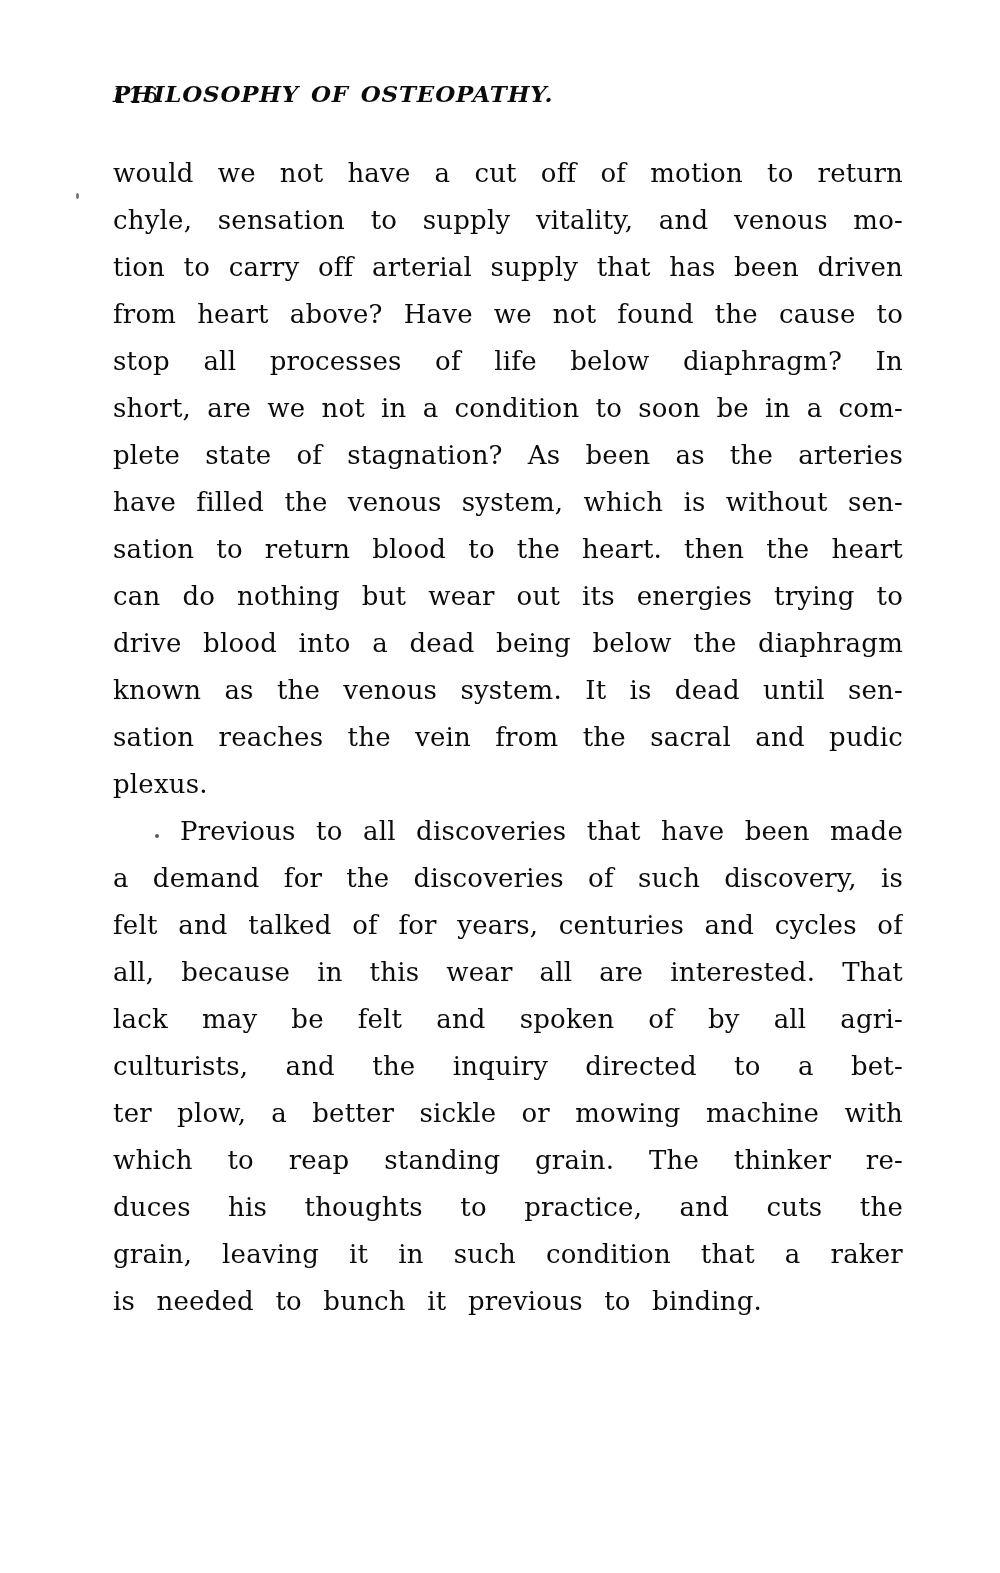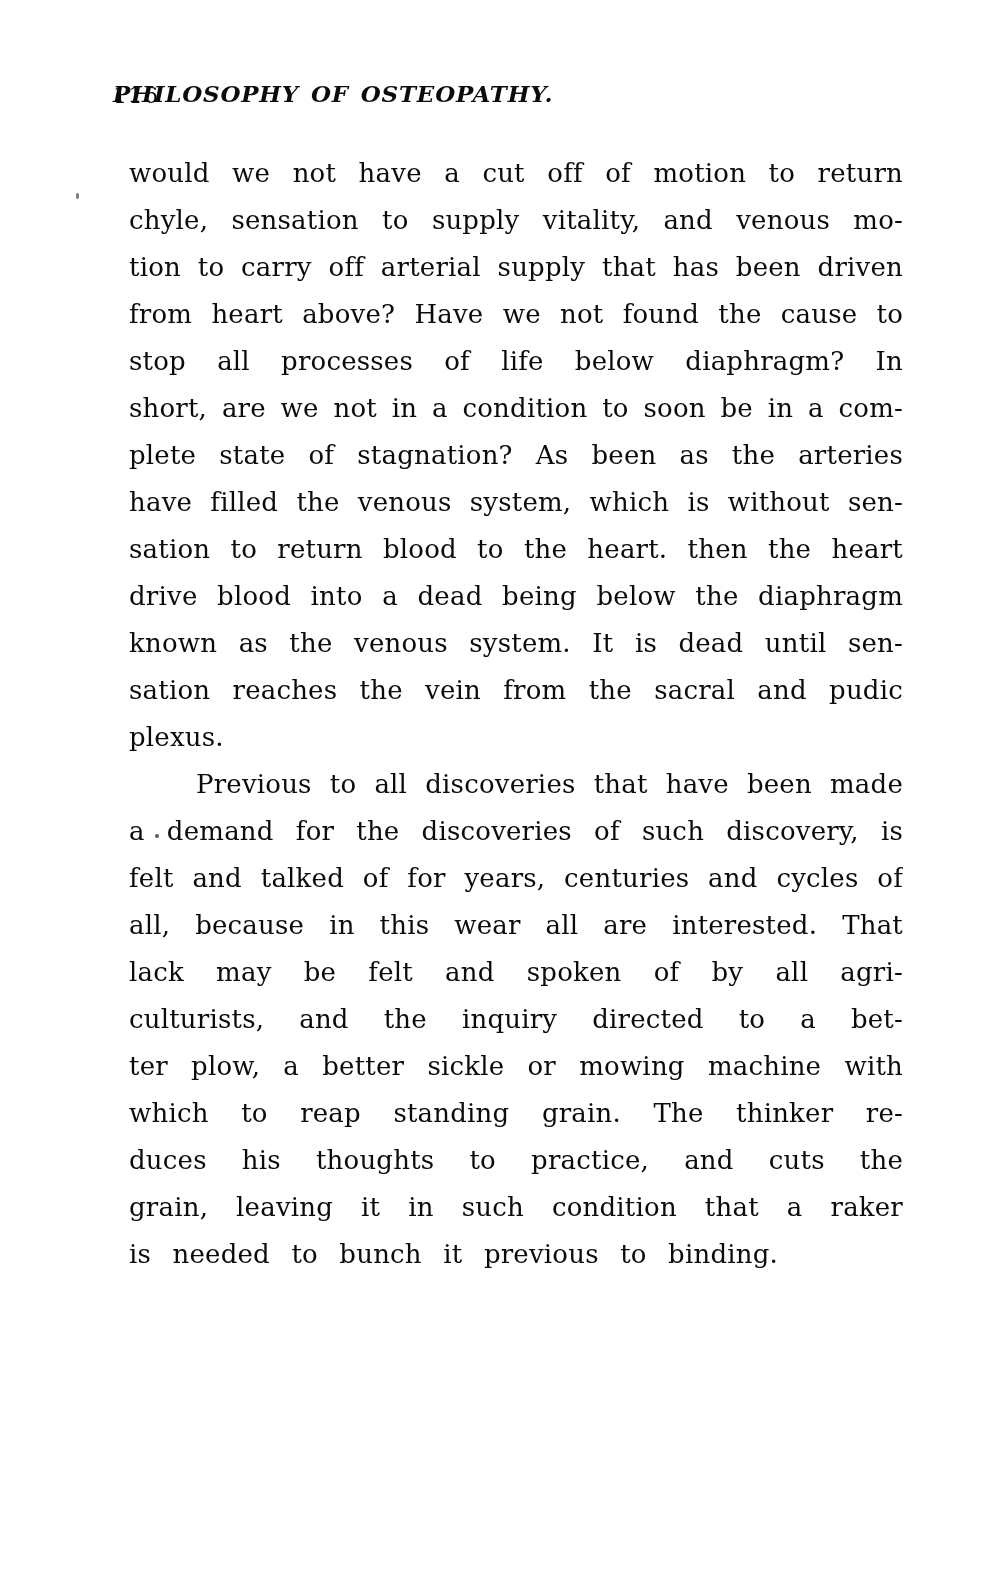--- a/index.html
+++ b/index.html
@@ -45,21 +45,20 @@
     width: 790px;
     font-size: 26px;
     line-height: 47px;
     letter-spacing: 0.2px;
   }
   .line {
     height: 47px;
     overflow: hidden;
     text-align: justify;
     text-align-last: justify;
-    margin-left: 16px;
   }
   .line::after { content: ""; display: inline-block; width: 100%; }
   .line.noj { text-align: left; text-align-last: left; }
   .line.noj::after { content: none; }
   .line.indent { text-indent: 67px; }
   .line.wide { word-spacing: 13px; }
   .heading {
     margin: 6px 0 5px 0;
     transform: translateX(14px);
     font-size: 22px;
@@ -87,20 +86,21 @@
     <div class="para">
         <div class="line">would we not have a cut off of motion to return</div>
         <div class="line">chyle, sensation to supply vitality, and venous mo-</div>
         <div class="line">tion to carry off arterial supply that has been driven</div>
         <div class="line">from heart above?  Have we not found the cause to</div>
         <div class="line">stop all processes of life below diaphragm?  In</div>
         <div class="line">short, are we not in a condition to soon be in a com-</div>
         <div class="line">plete state of stagnation?  As been as the arteries</div>
         <div class="line">have filled the venous system, which is without sen-</div>
         <div class="line">sation to return blood to the heart. then the heart</div>
+        <div class="line">can do nothing but wear out its energies trying to</div>
         <div class="line">drive blood into a dead being below the diaphragm</div>
         <div class="line">known as the venous system.  It is dead until sen-</div>
         <div class="line">sation reaches the vein from the sacral and pudic</div>
         <div class="line noj">plexus.</div>
       </div>
     <div class="para">
         <div class="line indent">Previous to all discoveries that have been made</div>
         <div class="line">a demand for the discoveries of such discovery, is</div>
         <div class="line">felt and talked of for years, centuries and cycles of</div>
         <div class="line">all, because in this wear all are interested.  That</div>

